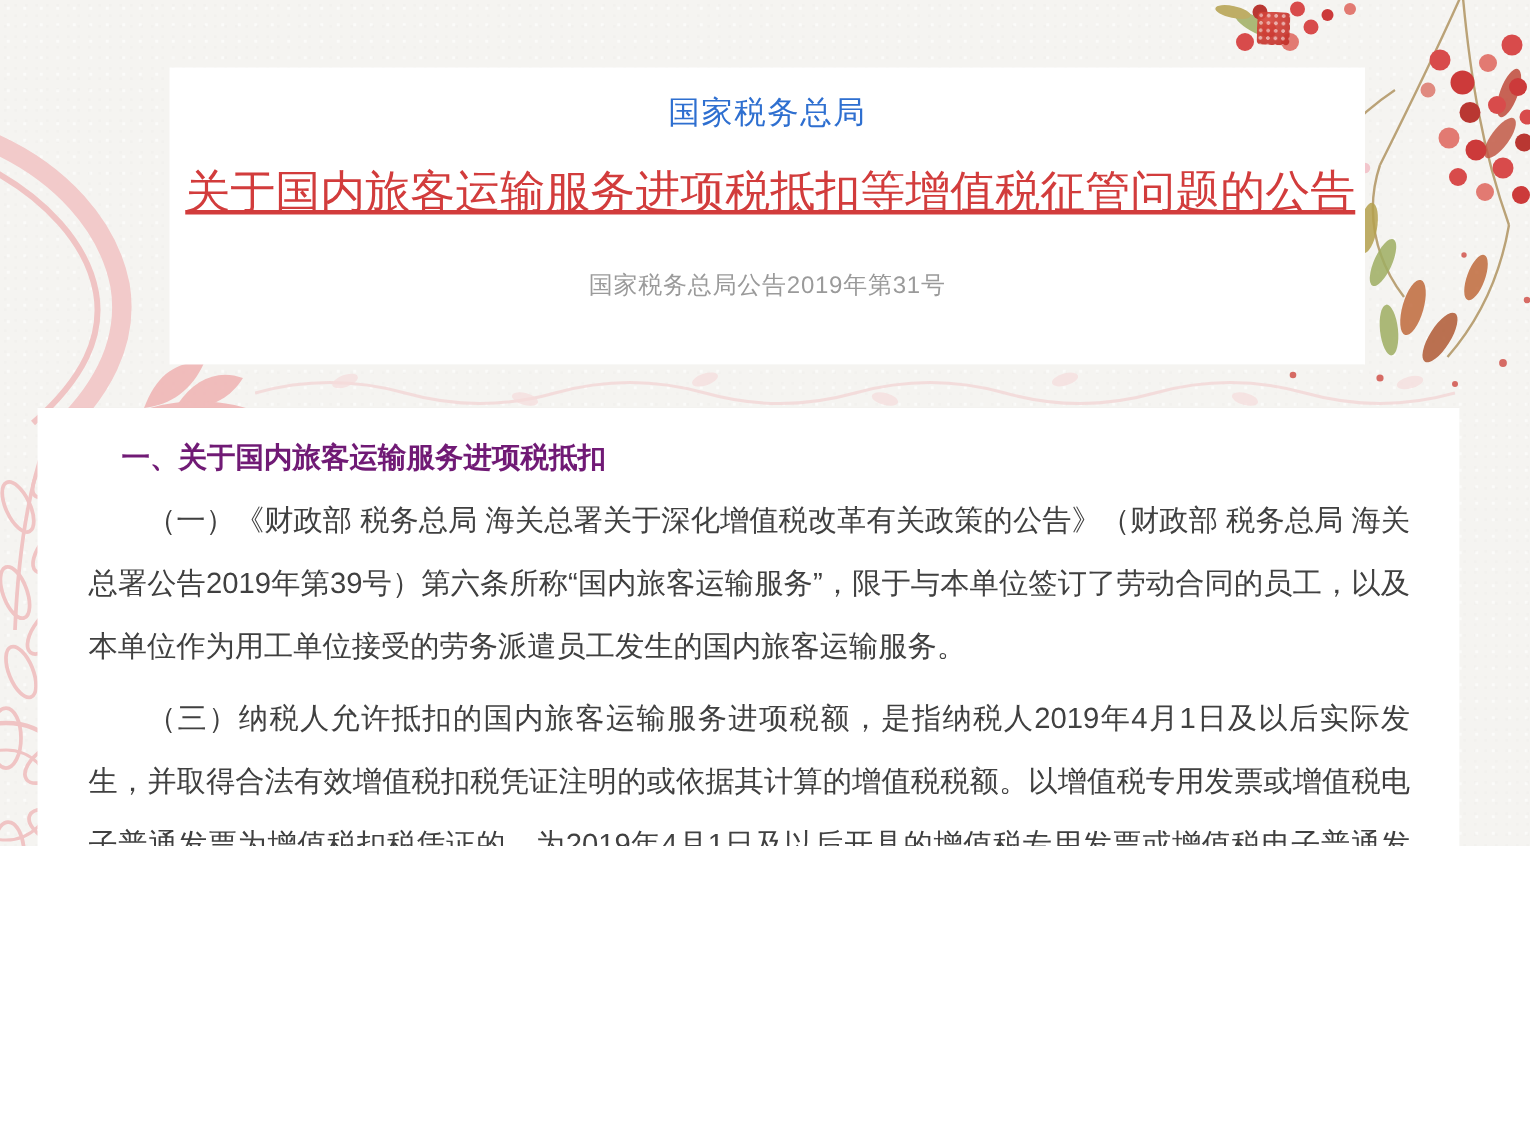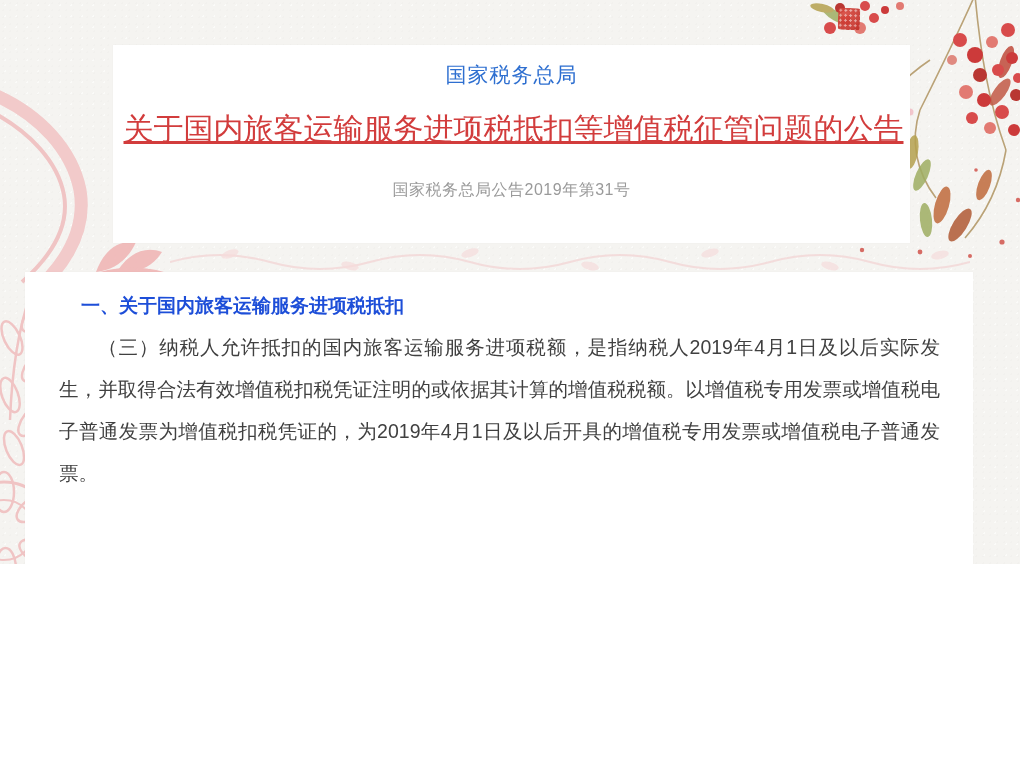--- a/index.html
+++ b/index.html
@@ -14,21 +14,21 @@
   
   .header-card{left:113px;top:45px;width:797px;height:198px;text-align:center;}
   .agency{margin-top:16px;font-size:21px;letter-spacing:1px;color:#2e6fd0;}
   .main-title{width:784px;margin:12px auto 0;font-size:30px;line-height:55px;
     font-weight:400;color:#d23c3c;word-break:break-all;text-align:right;text-decoration:underline;}
   .doc-number{margin-top:24px;font-size:16px;color:#9a9a9a;letter-spacing:0.5px;}
   
   .body-card{left:25px;top:272px;width:948px;height:373px;box-sizing:border-box;
     padding:12px 33px 0 34px;}
   .section-heading{margin:8px 0 0 22px;font-size:19px;line-height:28px;
-    font-weight:bold;color:#1d4ed8;}
+    font-weight:bold;color:#701a75;}
   .body-card p{margin:6px 0 0 0;font-size:19.5px;line-height:42px;color:#404040;
     text-align:justify;text-indent:2em;word-break:break-all;}
   
   .mini-seal{position:absolute;left:838px;top:8px;width:22px;height:22px;z-index:1;
     border-radius:3px;transform:rotate(2deg);opacity:.92;
     background-image:radial-gradient(rgba(255,255,255,0.55) 1px,transparent 1.4px),
       radial-gradient(circle at 30% 30%,#d94a40,#bf2d26);
     background-size:5px 5px,100% 100%;}
   
   .china-seal{position:absolute;left:913px;top:676px;width:42px;height:50px;z-index:3;
@@ -167,20 +167,21 @@
   <div class="mini-seal"></div>
 
   <div class="card header-card">
     <div class="agency">国家税务总局</div>
     <h1 class="main-title">关于国内旅客运输服务进项税抵扣等增值税征管问题的公告</h1>
     <div class="doc-number">国家税务总局公告2019年第31号</div>
   </div>
 
   <div class="card body-card">
     <h2 class="section-heading">一、关于国内旅客运输服务进项税抵扣</h2>
+    <p>（一）《财政部 税务总局 海关总署关于深化增值税改革有关政策的公告》（财政部 税务总局 海关总署公告2019年第39号）第六条所称“国内旅客运输服务”，限于与本单位签订了劳动合同的员工，以及本单位作为用工单位接受的劳务派遣员工发生的国内旅客运输服务。</p>
     <p>（三）纳税人允许抵扣的国内旅客运输服务进项税额，是指纳税人2019年4月1日及以后实际发生，并取得合法有效增值税扣税凭证注明的或依据其计算的增值税税额。以增值税专用发票或增值税电子普通发票为增值税扣税凭证的，为2019年4月1日及以后开具的增值税专用发票或增值税电子普通发票。</p>
   </div>
 
   <div class="watermark">
     <svg width="42" height="32" viewBox="0 0 42 32">
       <g stroke="rgba(255,255,255,0.92)" stroke-width="2.6" fill="none" stroke-linecap="round">
         <path d="M4,14 C4,22 10,27 17,26"></path>
         <path d="M8,8 L8,18"></path>
         <circle cx="20" cy="10" r="5"></circle>
         <circle cx="33" cy="10" r="5"></circle>

